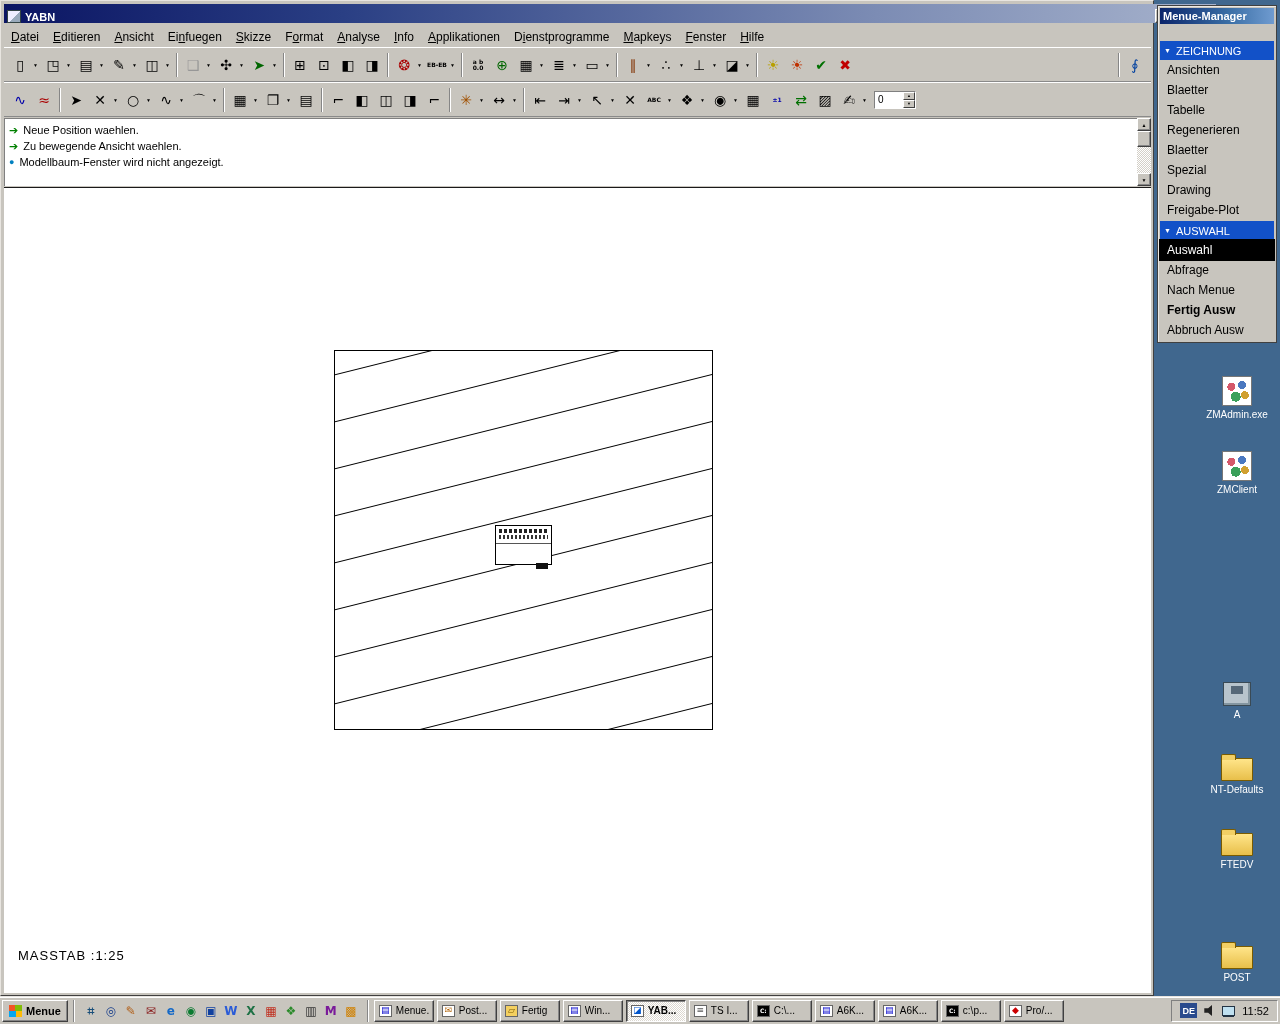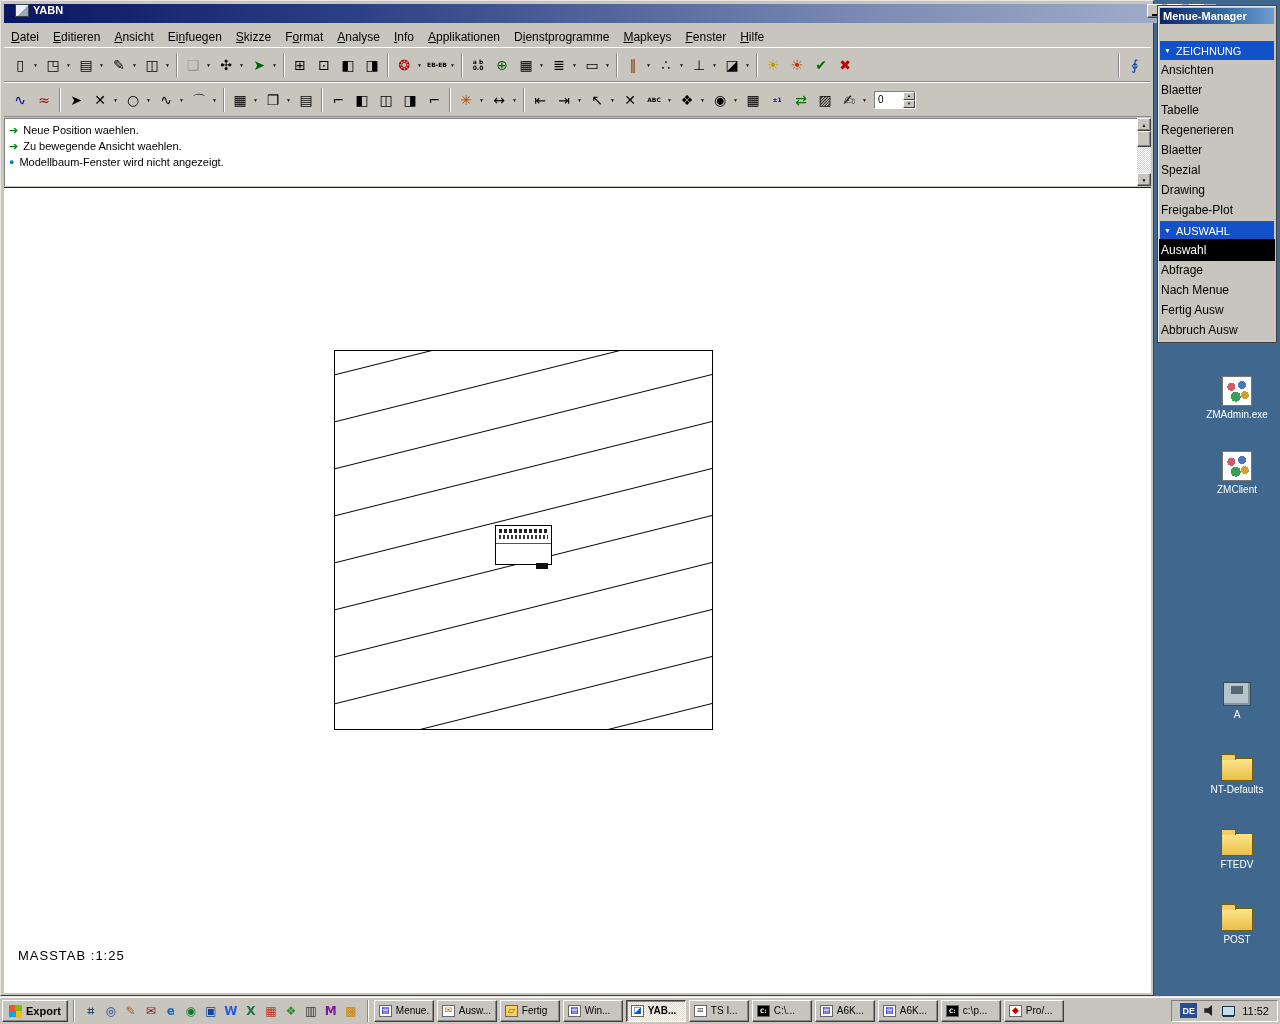--- a/index.html
+++ b/index.html
@@ -9,22 +9,22 @@
 
   .raised{border-top:1px solid #fff;border-left:1px solid #fff;
           border-right:1px solid #404040;border-bottom:1px solid #404040;
           box-shadow:inset -1px -1px 0 #868686}
   .sunken{border-top:1px solid #808080;border-left:1px solid #808080;
           border-right:1px solid #fff;border-bottom:1px solid #fff}
 
   
   #app{position:absolute;left:0;top:0;width:1154px;height:996px;background:var(--window-gray,#c8c5be);
        border:1px solid #404040;border-top-color:#e8e5e0;border-left-color:#e8e5e0}
-  #titlebar{position:absolute;left:3px;top:3px;width:1212px;height:19px;display:flex;align-items:flex-start;gap:4px;
-       padding:0 11px;background:linear-gradient(90deg,var(--title-gradient-start,#0b1563) 0%,#2a3f84 28%,#7c8cb4 72%,var(--title-gradient-end,#a6b2cc) 100%)}
+  #titlebar{position:absolute;left:3px;top:3px;width:1212px;height:19px;display:flex;align-items:flex-end;gap:4px;
+       padding:0 3px;background:linear-gradient(90deg,var(--title-gradient-start,#0b1563) 0%,#2a3f84 28%,#7c8cb4 72%,var(--title-gradient-end,#a6b2cc) 100%)}
   .title-icon{width:14px;height:13px;background:linear-gradient(135deg,#eef 55%,#9ab 55%);border:1px solid #344}
   #title-text{color:#fff;font-weight:bold;font-size:11px}
   .tspace{flex:1}
   .wbtn{width:16px;height:14px;background:var(--window-gray,#c8c5be);display:flex;align-items:center;justify-content:center;
         font-size:9px;font-weight:bold;line-height:1}
   .gl-min{width:6px;height:2px;background:#000;margin-top:7px}
   .gl-max{width:8px;height:7px;border:1px solid #000;border-top-width:2px}
   .wbtn.close{margin-left:2px}
 
   #menubar{position:absolute;left:3px;top:25px;width:1147px;height:21px;display:flex;align-items:center;font-size:12px}
@@ -71,34 +71,34 @@
   #scale-label{position:absolute;left:14px;top:760px;font-family:Liberation Sans, sans-serif;font-size:13px;letter-spacing:1px}
 
   
   #mm{position:absolute;left:1157px;top:5px;width:120px;background:var(--window-gray,#c8c5be);
       border:1px solid #404040;box-shadow:inset 1px 1px 0 #ece9e4;padding:2px}
   #mm-title{height:16px;background:linear-gradient(90deg,#0a246a,#3a6ea5 60%,#6f9bd0);color:#fff;font-weight:bold;
             font-size:11px;display:flex;align-items:center;padding:0 3px;margin-bottom:17px}
   .mm-header{height:19px;background:var(--header-blue,#1251c8);color:#fff;display:flex;align-items:center;gap:5px;
              padding:0 4px;font-size:11px;margin-top:1px}
   .mm-tri{font-size:7px}
-  .mm-item{height:20px;display:flex;align-items:center;padding:0 1px;font-size:12px}
+  .mm-item{height:20px;display:flex;align-items:center;padding:0 7px;font-size:12px}
   .mm-item.sel{background:#000;color:#fff;outline:1px solid #000}
-  .mm-item.bold{font-weight:normal}
+  .mm-item.bold{font-weight:bold}
 
   
   #desk-icons{position:absolute;left:1156px;top:0;width:124px;height:742px}
   .desk-icon{position:absolute;left:40px;width:82px;display:flex;flex-direction:column;align-items:center;gap:3px;
              color:#fff;font-size:10px;text-align:center}
   #desk-icons .desk-icon:nth-child(1){top:376px}
   #desk-icons .desk-icon:nth-child(2){top:451px}
   #desk-icons .desk-icon:nth-child(3){top:678px}
   #desk-icons .desk-icon:nth-child(4){top:752px}
   #desk-icons .desk-icon:nth-child(5){top:827px}
-  #desk-icons .desk-icon:nth-child(6){top:902px}
+  #desk-icons .desk-icon:nth-child(6){top:940px}
   .di-img{width:30px;height:30px}
   .di-app{background:#fff;border:1px solid #777;
     background-image:radial-gradient(circle at 30% 35%,#d4586a 0 4px,transparent 4px),
       radial-gradient(circle at 68% 28%,#4a78c0 0 4px,transparent 4px),
       radial-gradient(circle at 45% 70%,#3aa05a 0 5px,transparent 5px),
       radial-gradient(circle at 78% 65%,#d0a030 0 4px,transparent 4px)}
   .di-drive{width:28px;height:24px;margin-top:4px;background:#b8c4cc;border:1px solid #3a4a55;box-shadow:inset -2px -2px 0 #8395a0}
   .di-slot{width:12px;height:8px;background:#566878;margin:3px auto 0}
   .di-folder{width:32px;height:23px;margin-top:6px;background:linear-gradient(#ffe58a,#e8bf4a);
              border:1px solid #7a5b00;border-radius:1px;position:relative}
@@ -488,21 +488,21 @@
     </div>
     <div class="desk-icon">
       <div class="di-img di-folder"></div>
       <div class="di-label">POST</div>
     </div>
   </div>
 
 <div id="taskbar">
   <div id="start-button" class="raised">
     <span class="flag"></span>
-    <span>Export</span>
+    <span>Menue</span>
   </div>
   <div class="tb-divider"></div>
   <div id="quick-launch">
       <div class="ql-ic" style="color: rgb(26, 79, 122);">⌗</div>
       <div class="ql-ic" style="color: rgb(18, 58, 138);">◎</div>
       <div class="ql-ic" style="color: rgb(176, 90, 16);">✎</div>
       <div class="ql-ic" style="color: rgb(138, 32, 32);">✉</div>
       <div class="ql-ic" style="color: rgb(21, 105, 199);">e</div>
       <div class="ql-ic" style="color: rgb(10, 122, 48);">◉</div>
       <div class="ql-ic" style="color: rgb(16, 64, 160);">▣</div>
@@ -515,21 +515,21 @@
       <div class="ql-ic" style="color: rgb(208, 128, 0);">▩</div>
     </div>
   <div class="tb-divider"></div>
   <div id="task-buttons">
       <div class="task-btn raised">
         <span class="task-ic" style="color: rgb(0, 0, 204); background: rgb(255, 255, 255);">▤</span>
         <span class="task-label">Menue...</span>
       </div>
       <div class="task-btn raised">
         <span class="task-ic" style="color: rgb(176, 96, 0); background: rgb(255, 255, 255);">✉</span>
-        <span class="task-label">Ausw...</span>
+        <span class="task-label">Post...</span>
       </div>
       <div class="task-btn raised">
         <span class="task-ic" style="color: rgb(122, 91, 0); background: rgb(244, 208, 96);">▱</span>
         <span class="task-label">Fertig</span>
       </div>
       <div class="task-btn raised">
         <span class="task-ic" style="color: rgb(0, 0, 204); background: rgb(255, 255, 255);">▤</span>
         <span class="task-label">Win...</span>
       </div>
       <div class="task-btn raised active">

